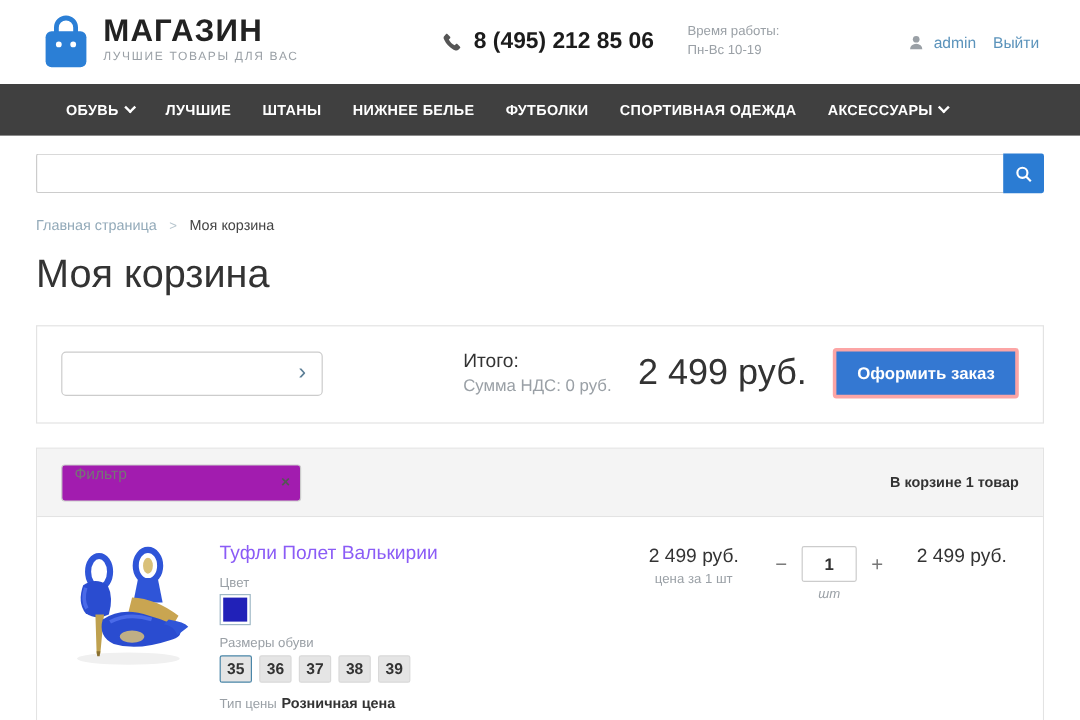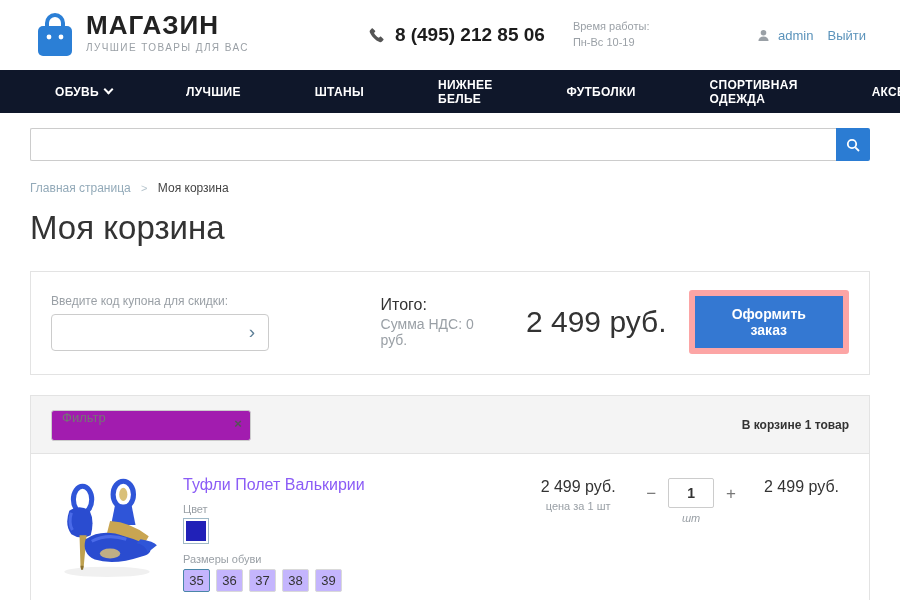--- a/index.html
+++ b/index.html
@@ -12,21 +12,21 @@
   .logo-text .logo-title { font-size:26px; font-weight:bold; color:#222; letter-spacing:1px; line-height:1; }
   .logo-text .logo-tagline { font-size:10px; color:#9aa0a6; letter-spacing:1.4px; margin-top:4px; }
   .phone-block { display:flex; align-items:center; gap:10px; margin-left:120px; }
   .phone-number { font-size:19px; font-weight:bold; color:#1c1c1c; }
   .hours-block { margin-left:28px; font-size:11px; color:#9aa0a6; line-height:1.45; }
   .account { margin-left:auto; display:flex; align-items:center; gap:8px; font-size:13px; }
   .account a { color:#5b93bb; text-decoration:none; }
   .account .user-link { margin-right:6px; }
 
   
-  .main-nav { background:#0f172a; height:43px; display:flex; align-items:center; padding:0 42px;gap:48px; }
+  .main-nav { background:#404040; height:43px; display:flex; align-items:center; padding:0 42px; }
   .nav-item { display:flex; align-items:center; gap:6px; color:#fff; font-size:12px; font-weight:bold;
               letter-spacing:.3px; padding:0 13px; height:100%; cursor:pointer; }
   .chevron { width:7px; height:7px; border-right:2px solid #fff; border-bottom:2px solid #fff;
              transform:rotate(45deg); margin-top:-4px; display:inline-block; }
 
   .container { width:840px; margin:0 auto; }
 
   
   .searchbar { display:flex; margin-top:15px; }
   .searchbar input { flex:1; height:33px; border:1px solid #ccc; border-right:none;
@@ -48,21 +48,21 @@
   .coupon-input-wrap { position:relative; width:218px; }
   .coupon-input-wrap input { width:100%; height:37px; border:1px solid #ccc; border-radius:4px;
                              padding:0 30px 0 10px; font-size:13px; outline:none; }
   .coupon-submit { position:absolute; right:4px; top:0; height:37px; width:26px; background:none; border:none;
                    font-size:19px; color:#5d7f97; cursor:pointer; }
   .totals-group { display:flex; align-items:center; margin-left:auto; gap:22px; }
   .totals-labels { text-align:left; }
   .totals-title { font-size:16px; color:#333; }
   .totals-vat { font-size:14px; color:#9aa0a6; margin-top:2px; }
   .totals-amount { font-size:30px; font-weight:400; color:#333; white-space:nowrap; }
-  .checkout-btn { background:#3478d2; border:6px solid #fca5a5; color:#fff; font-weight:bold;
+  .checkout-btn { background:#3478d2; border:3px solid #fca5a5; color:#fff; font-weight:bold;
                   font-size:14px; padding:10px 17px; border-radius:3px; cursor:pointer;
                   font-family:"Liberation Sans", sans-serif; }
 
   
   .cart-block { margin-top:20px; border:1px solid #e3e3e3; }
   .filter-bar { background:#f4f4f4; border-bottom:1px solid #e3e3e3; padding:12px 20px;
                 display:flex; align-items:center; }
   .filter-wrap { position:relative; width:200px; }
   .filter-wrap input { width:100%; height:31px; border:1px solid #ccc; border-radius:3px;
                        padding:0 26px 16px 10px; font-size:13px; outline:none; background:#a21caf; }
@@ -72,22 +72,22 @@
 
   .product-row { display:flex; align-items:flex-start; padding:16px 20px 22px; background:#fff; }
   .product-photo { width:112px; height:112px; margin-right:20px; flex:none; }
   .product-details { flex:1; }
   .product-title { font-size:16px; color:#8b5cf6; margin-top:6px; }
   .attr-label { font-size:11px; color:#9aa0a6; margin-top:9px; }
   .color-swatch { width:26px; height:26px; border:1px solid #9fb8c6; padding:2px; margin-top:3px;
                   background:#fff; display:flex; cursor:pointer; }
   .color-swatch span { flex:1; }
   .sizes-row { display:flex; gap:6px; margin-top:4px; }
-  .size-box { min-width:27px; height:23px; border:1px solid #d9d9d9; border-radius:2px; background:#c4b5fd;
-              font-size:13px; font-weight:normal; color:#333; display:flex; align-items:center;
+  .size-box { min-width:27px; height:23px; border:1px solid #d9d9d9; border-radius:2px; background:#e5e5e5;
+              font-size:13px; font-weight:bold; color:#333; display:flex; align-items:center;
               justify-content:center; padding:0 5px; cursor:pointer; }
   .size-box.selected { border-color:#4a86a8; }
   .price-type-row { margin-top:10px; font-size:11px; color:#9aa0a6; }
   .price-type-row b { color:#333; font-size:12px; margin-left:4px; }
 
   .price-col { width:100px; text-align:center; margin-top:8px; }
   .price-main { font-size:16px; color:#333; white-space:nowrap; }
   .price-caption { font-size:11px; color:#9aa0a6; margin-top:4px; }
   .qty-col { display:flex; flex-direction:column; align-items:center; margin:8px 18px 0; }
   .qty-controls { display:flex; align-items:center; gap:12px; }
@@ -177,21 +177,20 @@
   <div class="breadcrumb">
     <a href="#" class="bc-home">Главная страница</a>
     <span class="bc-sep">&gt;</span>
     <span>Моя корзина</span>
   </div>
 
   <h1 class="page-title">Моя корзина</h1>
 
   <section class="coupon-panel">
     <div class="coupon-left">
-      <div class="coupon-label">Введите код купона для скидки:</div>
       <div class="coupon-input-wrap">
         <input type="text" value="" style="">
         <button class="coupon-submit">›</button>
       </div>
     </div>
     <div class="totals-group">
       <div class="totals-labels">
         <div class="totals-title">Итого:</div>
         <div class="totals-vat">Сумма НДС: 0 руб.</div>
       </div>

